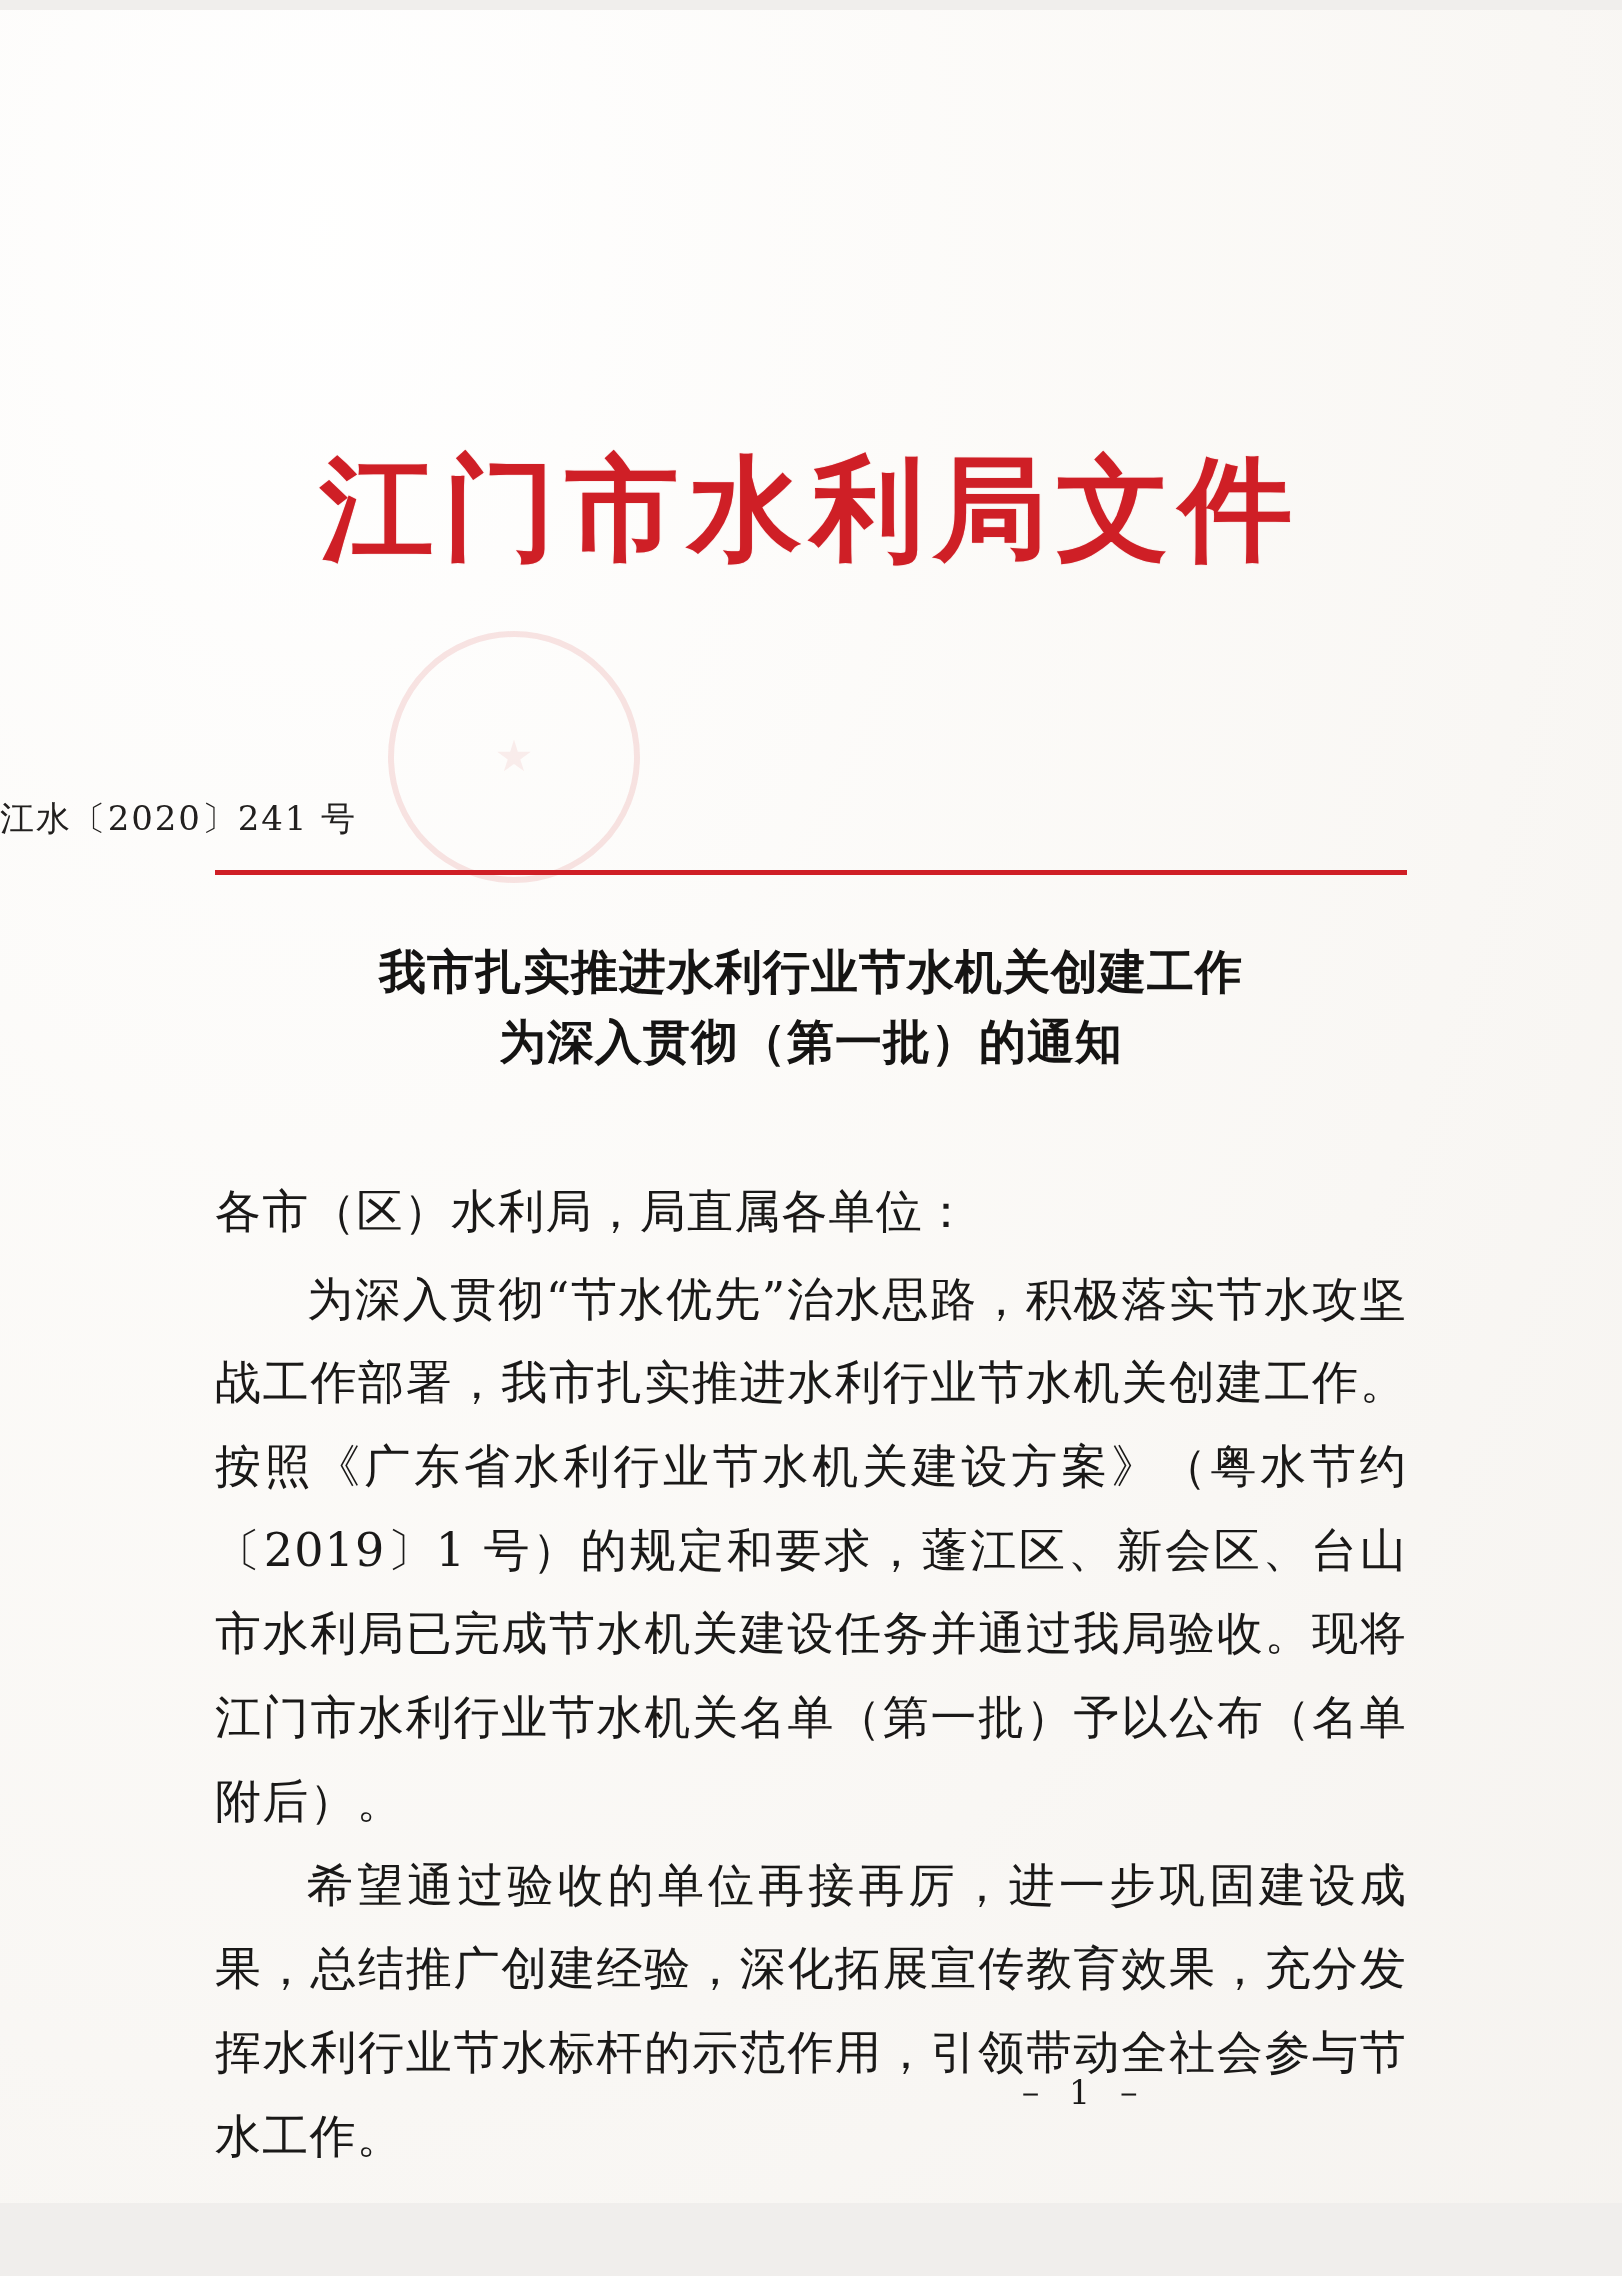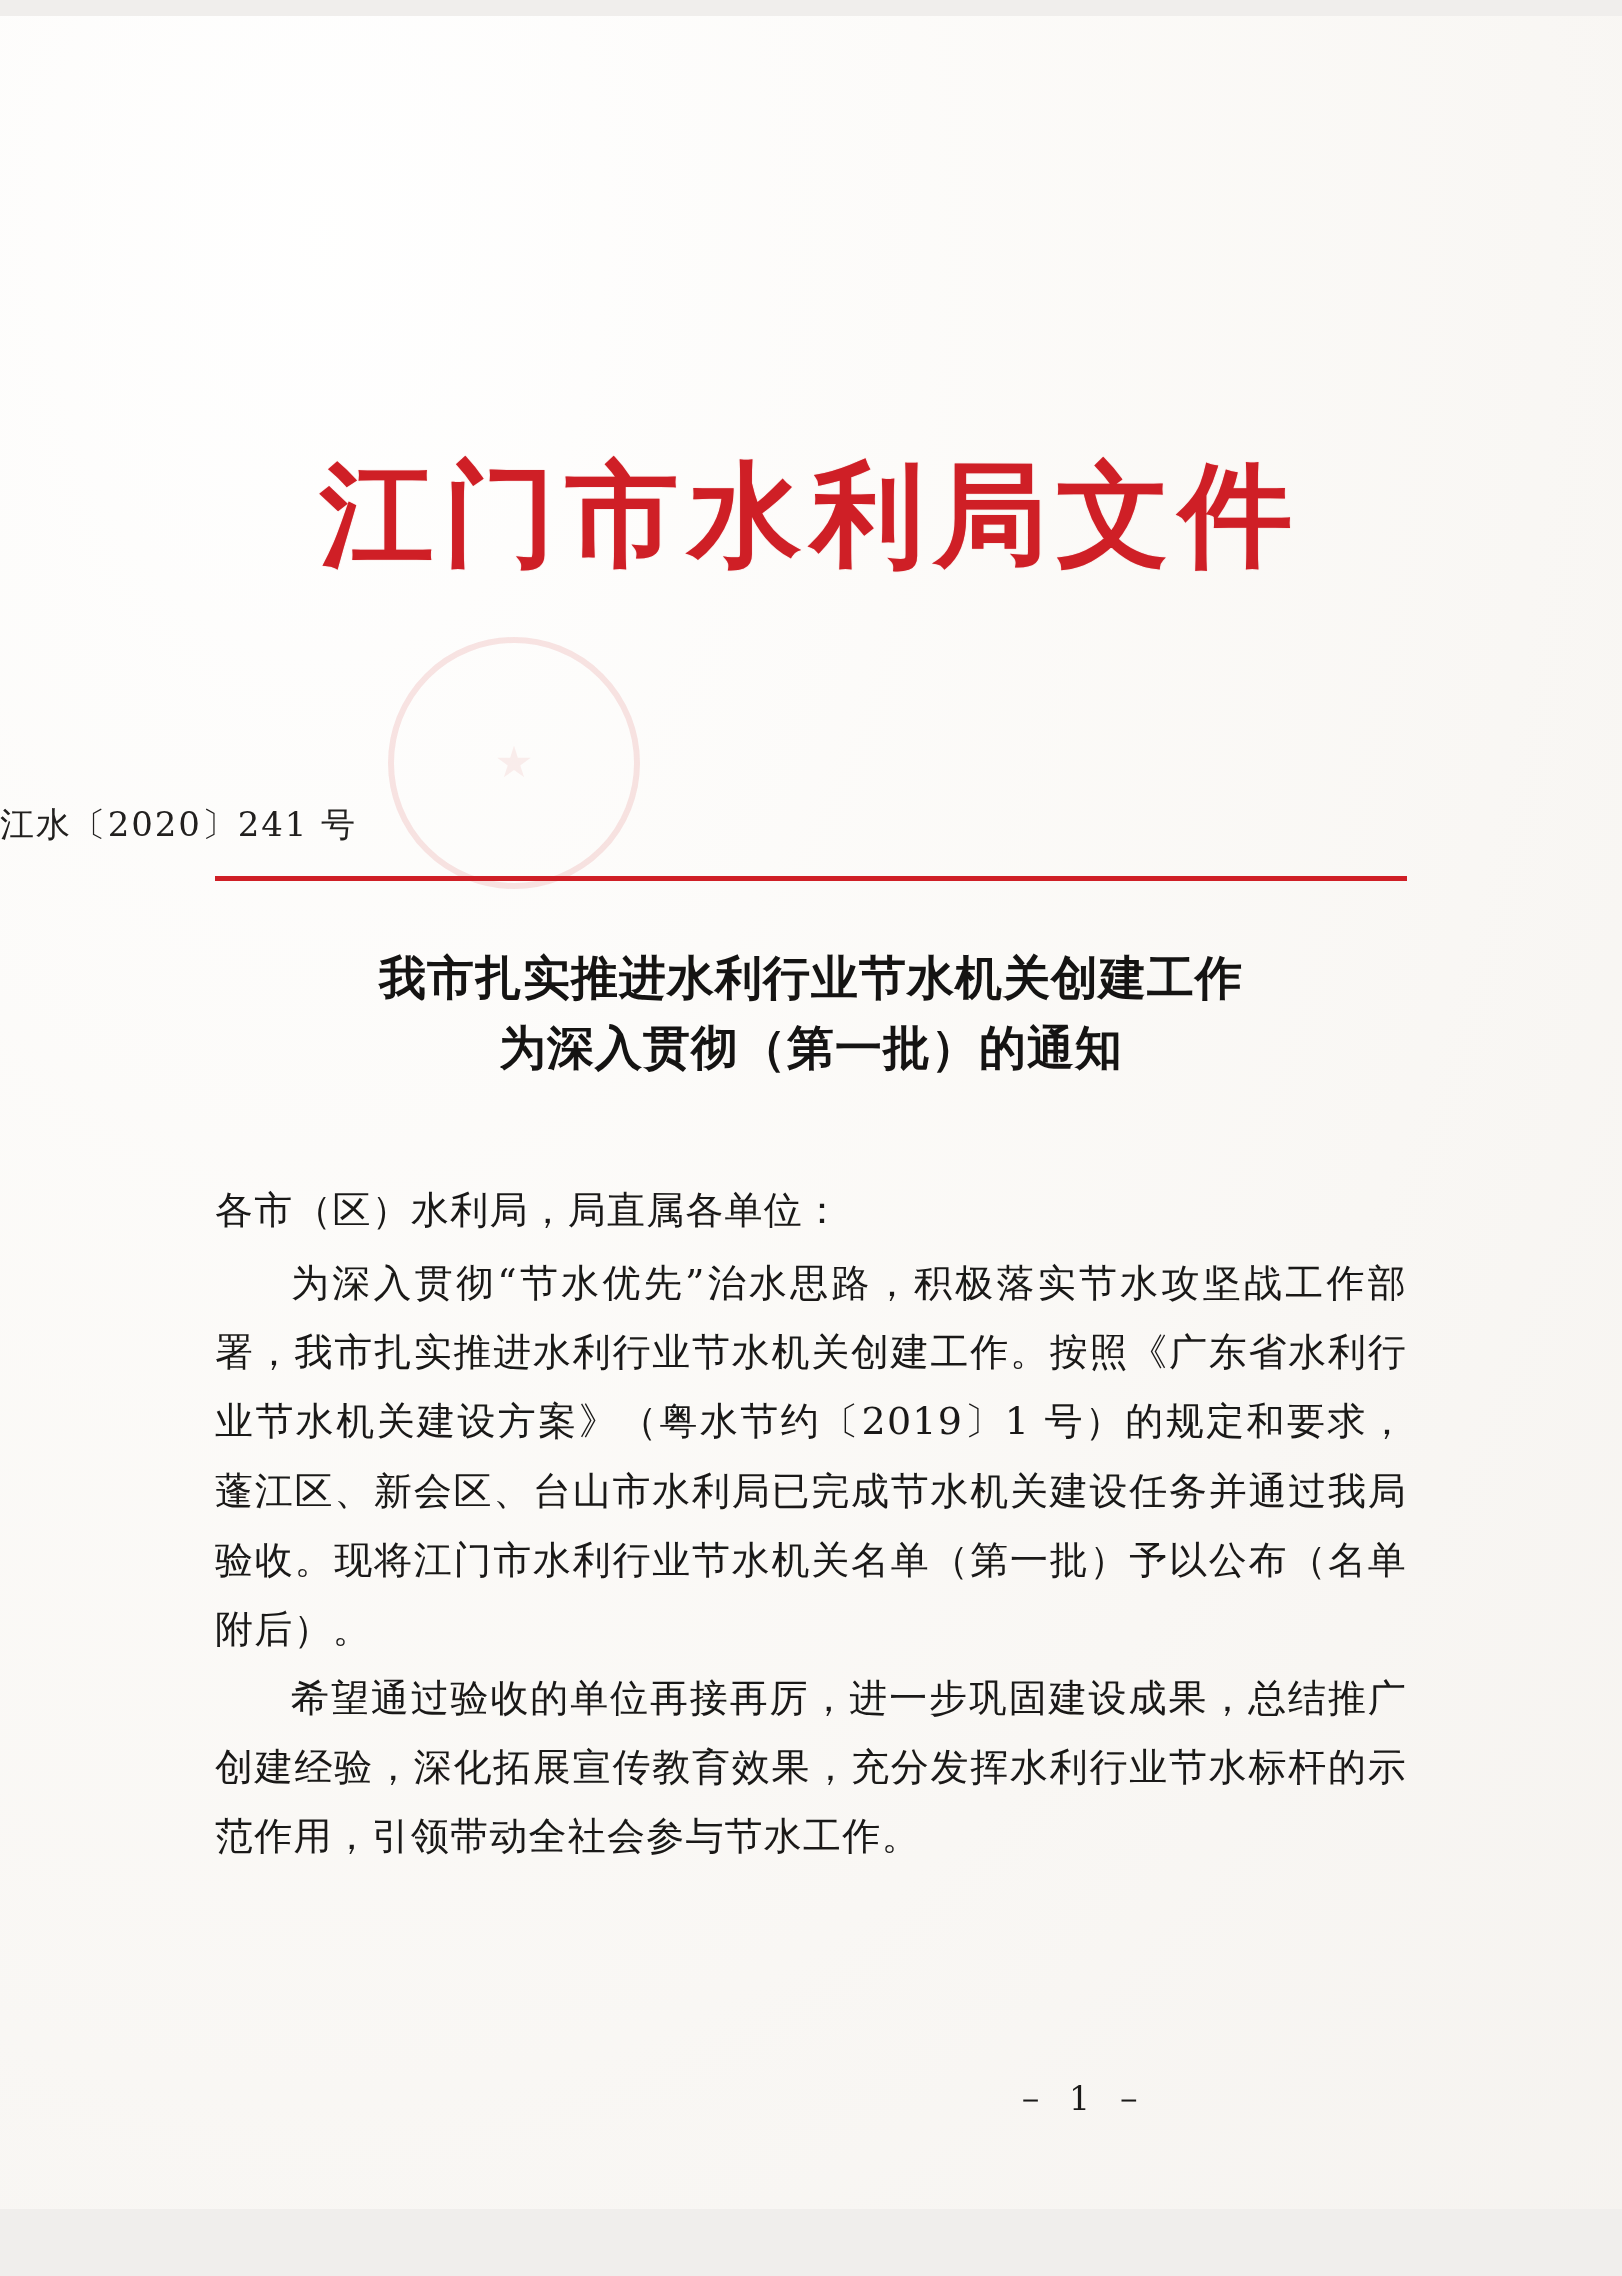--- a/index.html
+++ b/index.html
@@ -4,21 +4,21 @@
 <style>
   html, body {
     margin: 0;
     padding: 0;
     background: #f0eeec;
   }
   .page {
     position: relative;
     width: 1622px;
     height: 2193px;
-    margin: 16px auto;
+    margin: 10px auto;
     background: #fdfcfa;
     overflow: hidden;
     font-family: "DejaVu Serif", "Liberation Serif", serif;
     box-sizing: border-box;
   }
   
   .paper-tint {
     position: absolute;
     inset: 0;
     background:
@@ -93,21 +93,21 @@
     line-height: 1.48;
     color: #151413;
     letter-spacing: 1px;
     font-family: "DejaVu Serif", "Liberation Serif", serif;
   }
   .body-block {
     position: absolute;
     top: 1160px;
     left: 215px;
     width: 1192px;
-    font-size: 38px;
+    font-size: 46px;
     line-height: 1.82;
     color: #1a1918;
     letter-spacing: 1.2px;
     text-align: justify;
     font-family: "DejaVu Serif", "Liberation Serif", serif;
   }
   .salutation {
     margin: 0 0 3.9px 0;
   }
   .para {

